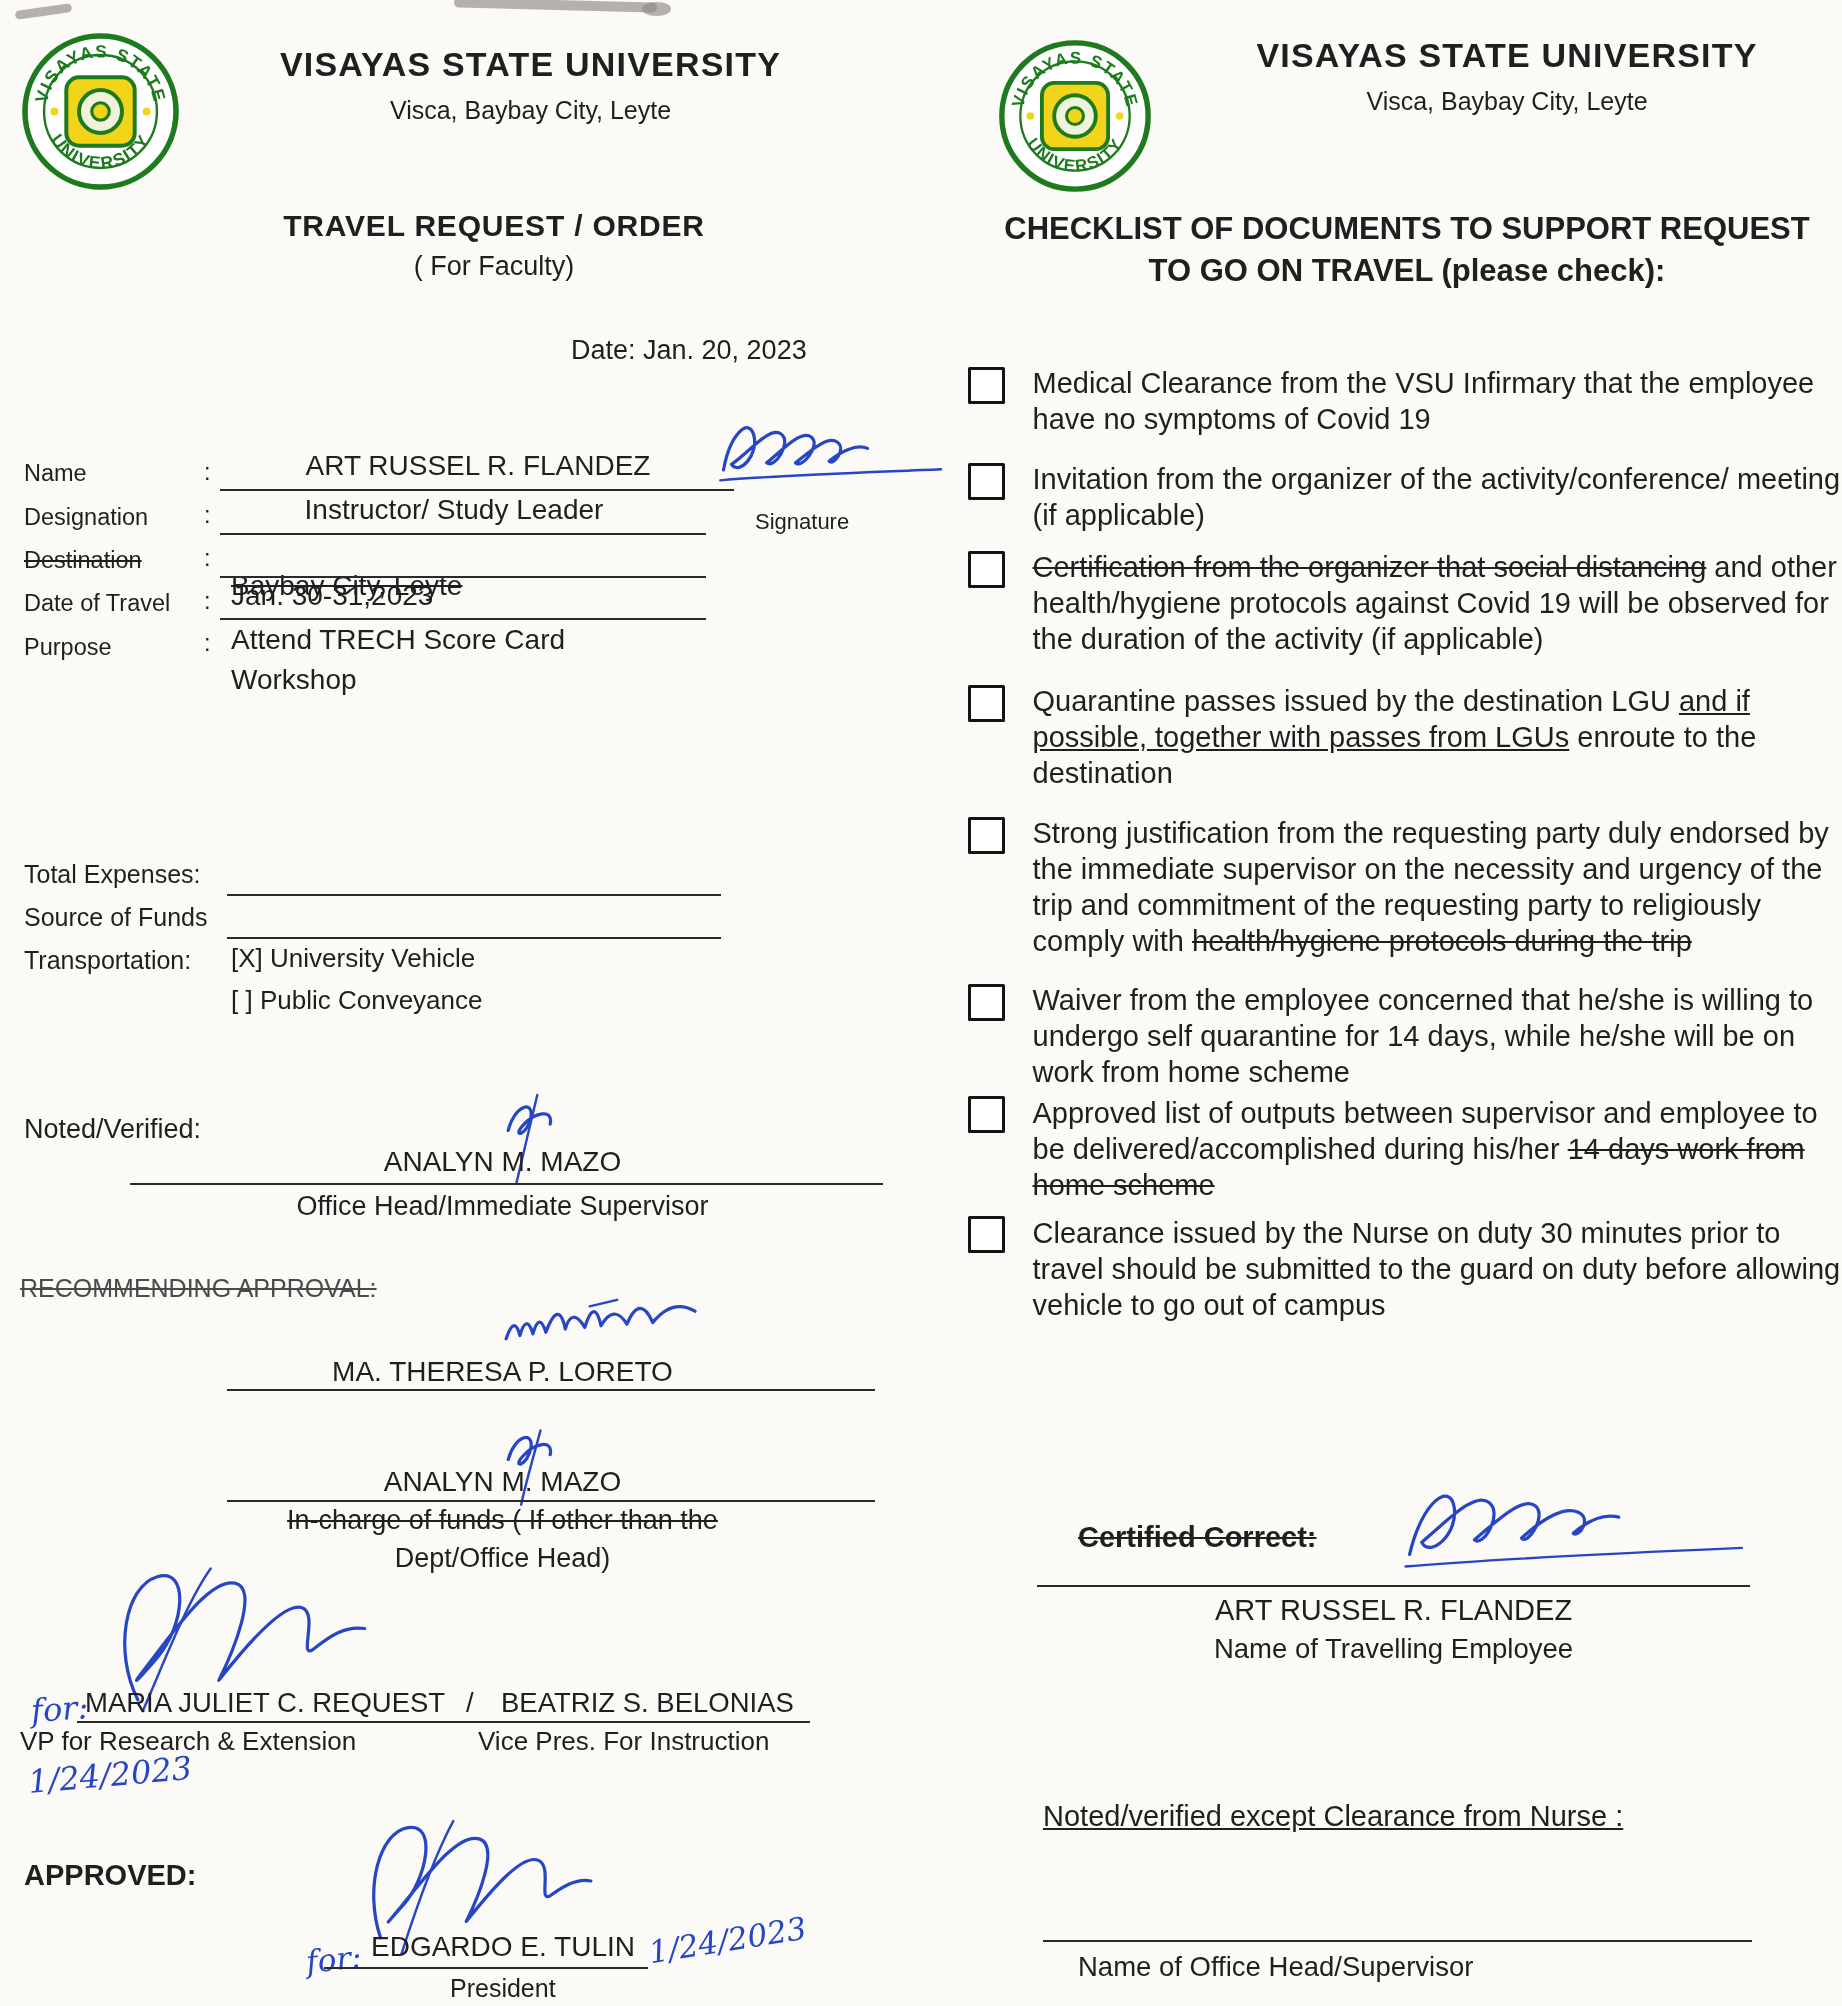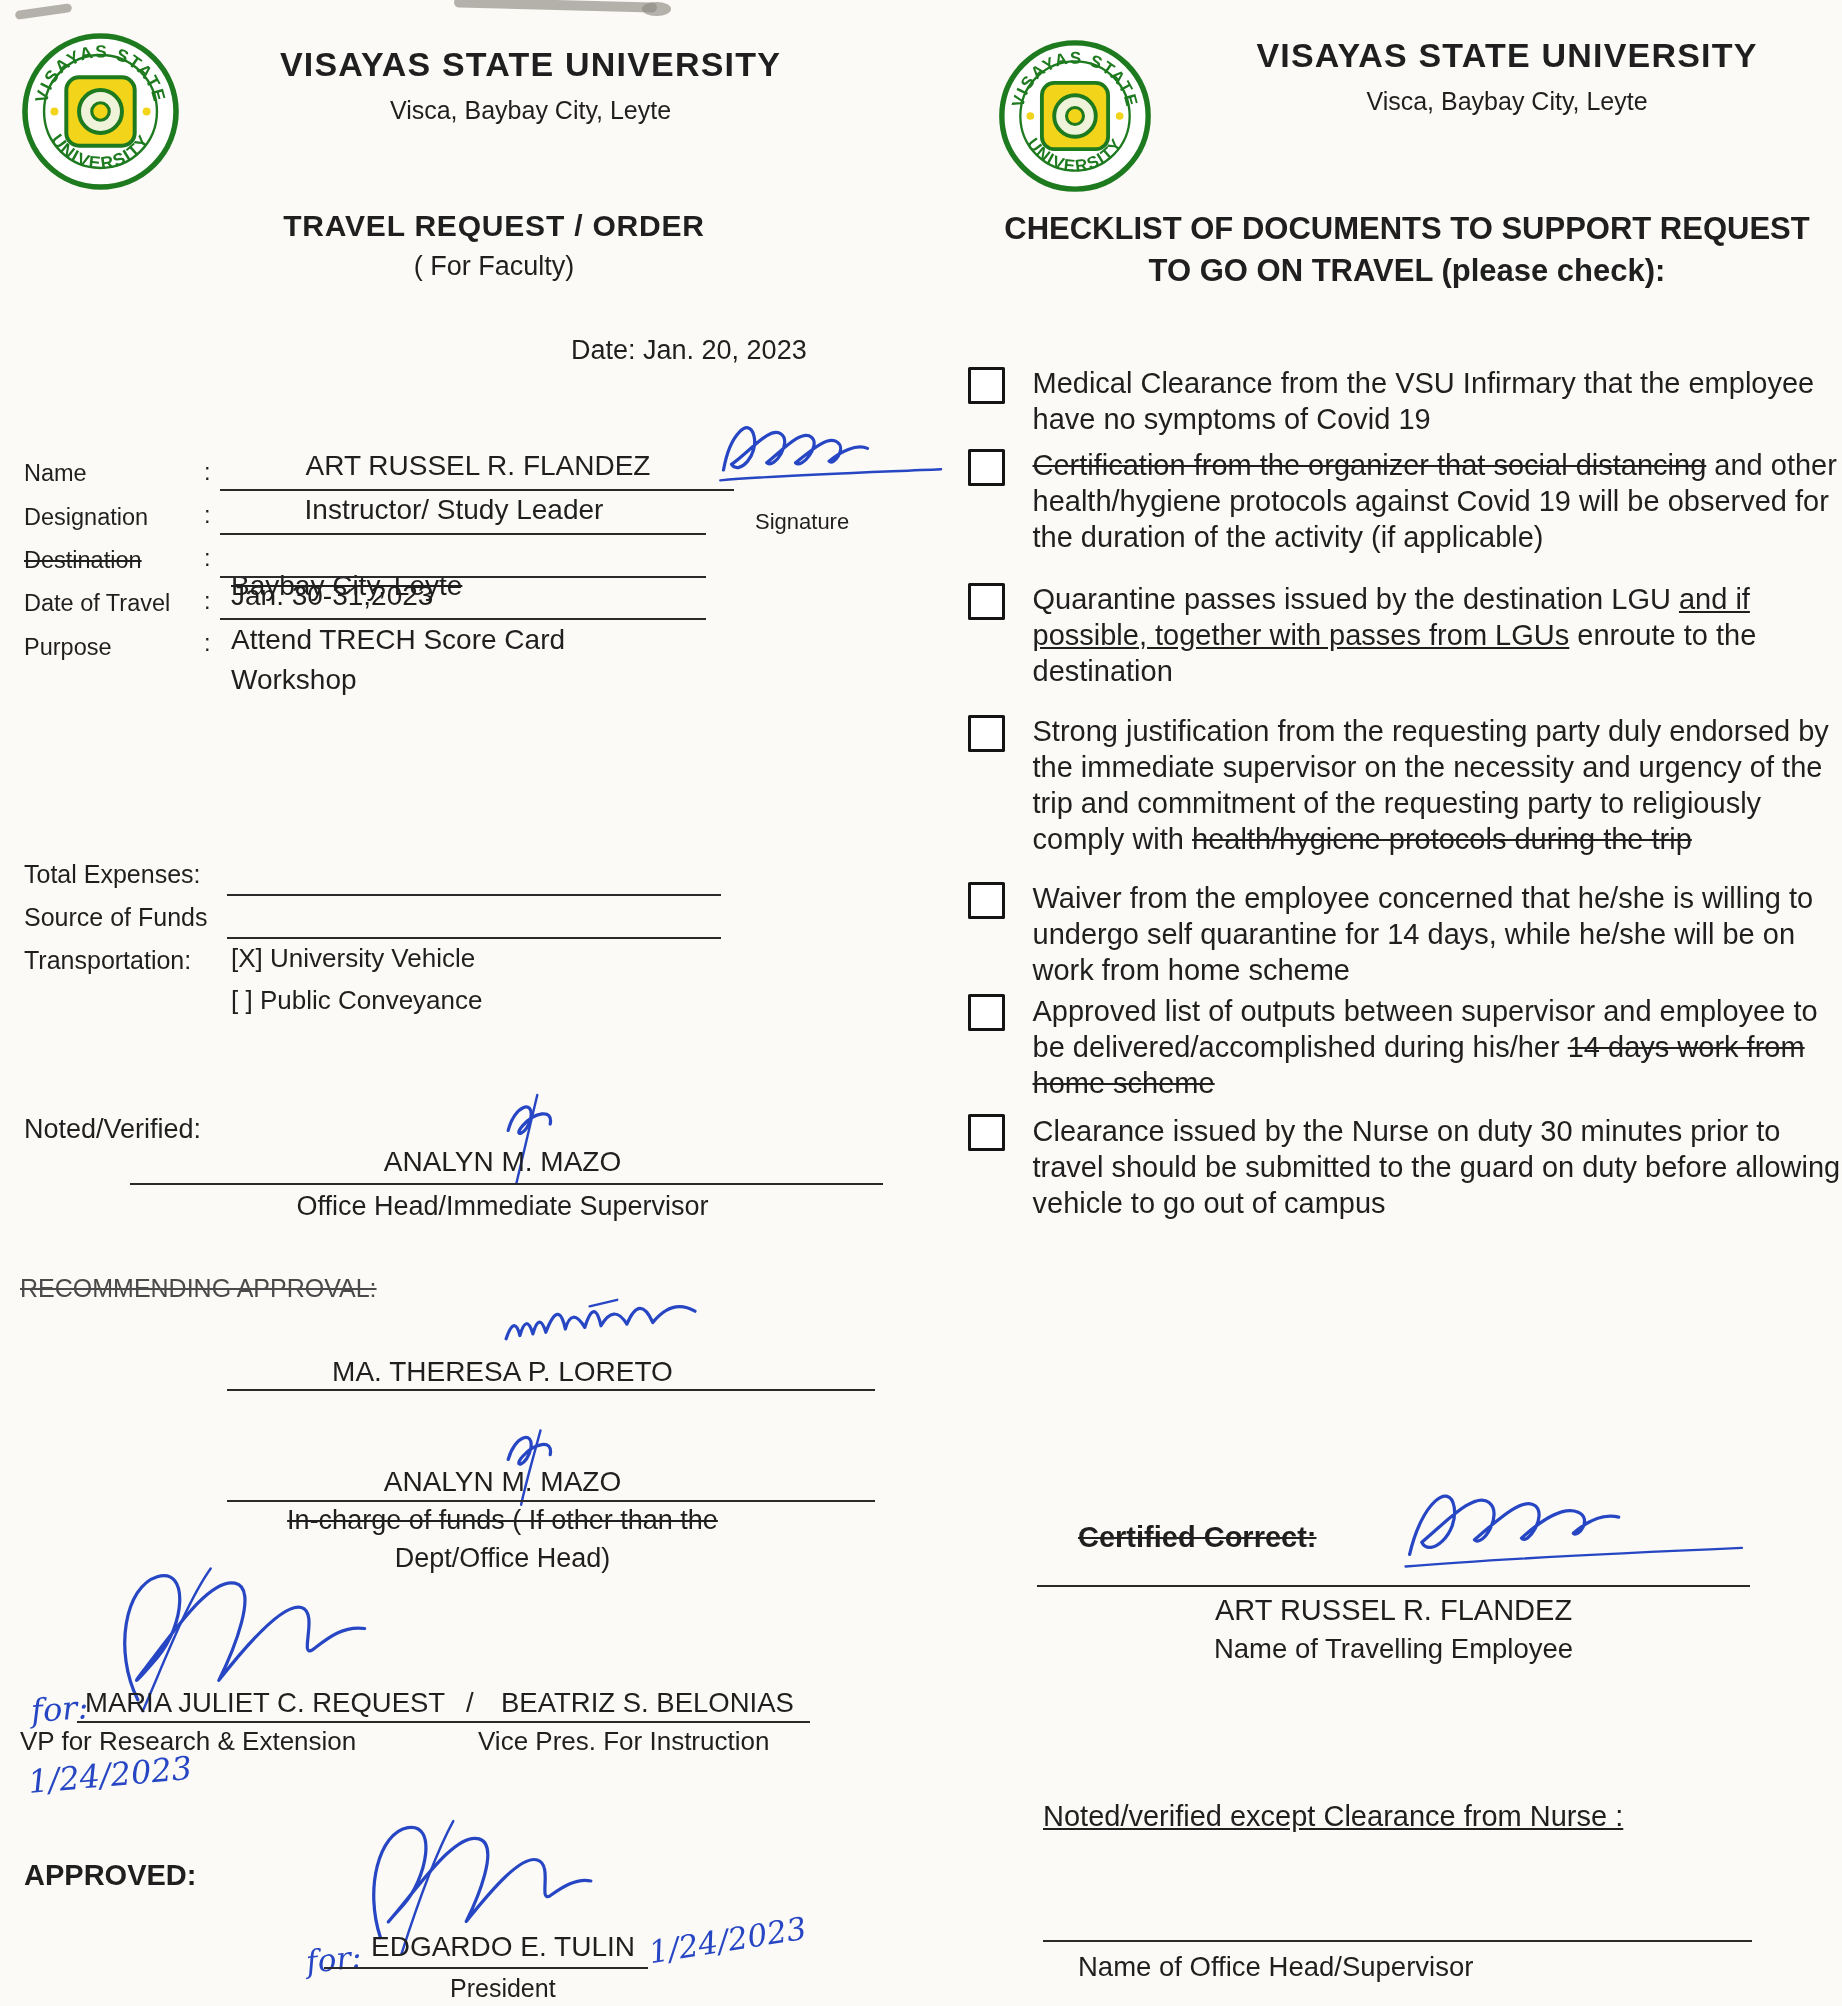--- a/index.html
+++ b/index.html
@@ -191,25 +191,29 @@
   </svg>
 
   <div class="abs center h-uni" style="left:1175px; top:36px; width:664px;">VISAYAS STATE UNIVERSITY</div>
   <div class="abs center h-addr" style="left:1175px; top:87px; width:664px;">Visca, Baybay City, Leyte</div>
 
   <div class="abs center checklist-title" style="left:972px; top:211px; width:870px;">CHECKLIST OF DOCUMENTS TO SUPPORT REQUEST</div>
   <div class="abs center checklist-title" style="left:972px; top:253px; width:870px;">TO GO ON TRAVEL (please check):</div>
 
   <div class="abs" style="left:968px; top:365px; width:875px;">
 
-    <div class="check-item" style="margin-bottom:10px;">
+    <div class="check-item" style="margin-bottom:24px;">
       <span class="checkbox"></span>
       <span class="check-text"><span>Medical Clearance from the VSU Infirmary that the employee have no symptoms of Covid 19</span></span>
     </div>
 
+    <div class="check-item" style="margin-bottom:16px;">
+      <span class="checkbox"></span>
+      <span class="check-text"><span>Invitation from the organizer of the activity/conference/ meeting (if applicable)</span></span>
+    </div>
 
     <div class="check-item" style="margin-bottom:26px;">
       <span class="checkbox"></span>
       <span class="check-text"><span class="strike">Certification from the organizer that social distancing</span><span> and other health/hygiene protocols against Covid 19 will be observed for the duration of the activity (if applicable)</span></span>
     </div>
 
     <div class="check-item" style="margin-bottom:24px;">
       <span class="checkbox"></span>
       <span class="check-text"><span>Quarantine passes issued by the destination LGU </span><span class="uartifact">and if possible, together with passes from LGUs</span><span> enroute to the destination</span></span>
     </div>

